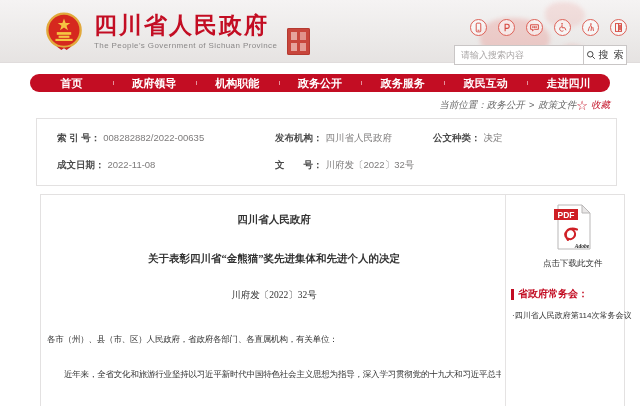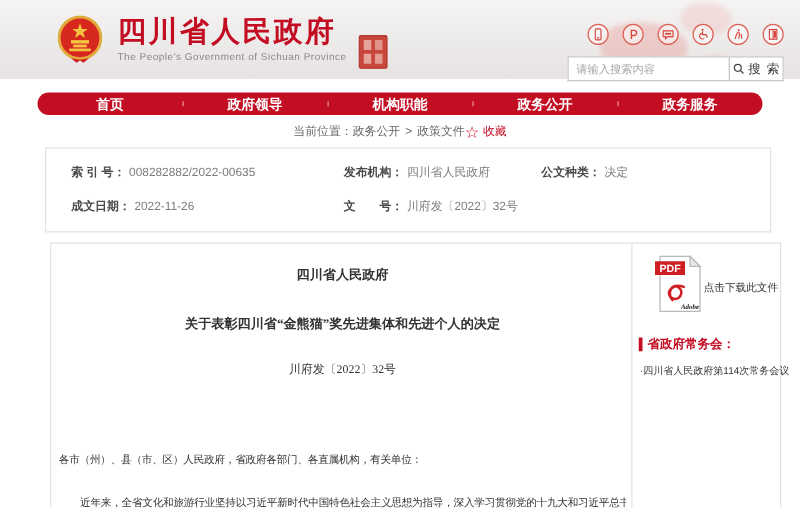--- a/index.html
+++ b/index.html
@@ -41,49 +41,49 @@
 
   
   .main-nav { margin:11px 30px 0; height:18px; background:#c30d23; border-radius:12px;
     display:flex; align-items:stretch; }
   .nav-item { flex:1; display:flex; align-items:center; justify-content:center; position:relative;
     color:#fff; font-size:11px; font-weight:bold; text-decoration:none; cursor:pointer; }
   .nav-item + .nav-item::before { content:""; position:absolute; left:0; top:7px; bottom:7px;
     width:1px; background:rgba(255,255,255,.55); }
 
   
-  .crumb-row { margin:7px 30px 6px; display:flex; justify-content:center; align-items:center;
-    font-size:9.5px; color:#666; }
+  .crumb-row { margin:7px 30px 6px; display:flex; justify-content:flex-end; align-items:center;
+    font-size:9.5px; color:#666;font-style:italic; }
   .crumb-row a { color:#666; text-decoration:none; cursor:pointer; }
   .crumb-sep { margin:0 4px; }
   .favorite { display:flex; align-items:center; gap:3px; color:#c30d23; font-size:9.5px; cursor:pointer; }
   .fav-star { font-size:13px; line-height:13px; color:#c30d23; }
 
   
   .meta-box { margin:0 23px 8px 36px; border:1px solid #e3e1e1; background:#fff;
     padding:13px 0 13px 20px; display:grid; grid-template-columns:218px 158px 1fr; row-gap:14px;
     font-size:9.5px; }
   .m-cell { white-space:nowrap; }
   .m-label { font-weight:bold; color:#4a4a4a; }
   .m-value { color:#7d7b7b; margin-left:3px; }
 
   
   .content-box { margin:0 15px 0 40px; border:1px solid #e3e1e1; display:flex; height:230px; background:#fff; }
   .doc-main { width:464px; padding:0 4px 0 6px; color:#333;
     font-family:"Liberation Serif","DejaVu Serif",serif; }
   .doc-org { text-align:center; font-weight:bold; font-size:10.5px; margin-top:18px; }
   .doc-title { text-align:center; font-weight:bold; font-size:10.5px; margin-top:25px; }
   .doc-number { text-align:center; font-size:9.5px; margin-top:23px; }
-  .doc-salutation { margin-top:60px; font-size:8.5px; letter-spacing:-0.2px; white-space:nowrap; overflow:hidden;font-family:Liberation Mono, monospace; }
+  .doc-salutation { margin-top:32px; font-size:8.5px; letter-spacing:-0.2px; white-space:nowrap; overflow:hidden;font-family:Liberation Mono, monospace; }
   .doc-paragraph { margin-top:23px; font-size:8.5px; letter-spacing:-0.2px; text-indent:2em;
     white-space:nowrap; overflow:hidden; }
 
   .doc-sidebar { flex:1; border-left:1px solid #e5e3e3; padding-top:8px;
     display:flex; flex-direction:column; align-items:center; }
-  .pdf-link { display:flex; flex-direction:row; align-items:center; cursor:pointer; }
+  .pdf-link { display:flex; flex-direction:column; align-items:center; cursor:pointer; }
   .pdf-caption { font-size:8.5px; color:#333; margin-top:7px; }
   .side-section { width:100%; padding:0 4px 0 5px; margin-top:17px; }
   .side-title { display:flex; align-items:center; gap:4px; color:#c30d23; font-weight:bold; font-size:10px; }
   .side-bar-mark { width:3px; height:11px; background:#c30d23; }
   .side-link { display:block; font-size:8px; color:#333; text-decoration:none; margin:9px 4px 0 1px;
     white-space:nowrap; cursor:pointer; }
 </style>
 </head>
 <body>
 
@@ -166,20 +166,22 @@
     </button>
   </div>
 </header>
 
 <nav class="main-nav">
   <a class="nav-item">首页</a>
   <a class="nav-item">政府领导</a>
   <a class="nav-item">机构职能</a>
   <a class="nav-item">政务公开</a>
   <a class="nav-item">政务服务</a>
+  <a class="nav-item">政民互动</a>
+  <a class="nav-item">走进四川</a>
 </nav>
 
 <div class="crumb-row">
   <div class="crumb">
     <span>当前位置：</span><a>政务公开</a><span class="crumb-sep">&gt;</span><a>政策文件</a>
   </div>
   <div class="favorite">
     <span class="fav-star">☆</span>
     <span>收藏</span>
   </div>
@@ -189,21 +191,21 @@
   <div class="m-cell">
     <span class="m-label">索 引 号：</span><span class="m-value">008282882/2022-00635</span>
   </div>
   <div class="m-cell">
     <span class="m-label">发布机构：</span><span class="m-value">四川省人民政府</span>
   </div>
   <div class="m-cell">
     <span class="m-label">公文种类：</span><span class="m-value">决定</span>
   </div>
   <div class="m-cell">
-    <span class="m-label">成文日期：</span><span class="m-value">2022-11-26</span>
+    <span class="m-label">成文日期：</span><span class="m-value">2022-11-08</span>
   </div>
   <div class="m-cell">
     <span class="m-label">文　　号：</span><span class="m-value">川府发〔2022〕32号</span>
   </div>
 </section>
 
 <section class="content-box">
   <article class="doc-main">
     <div class="doc-org">四川省人民政府</div>
     <div class="doc-title">关于表彰四川省“金熊猫”奖先进集体和先进个人的决定</div>

